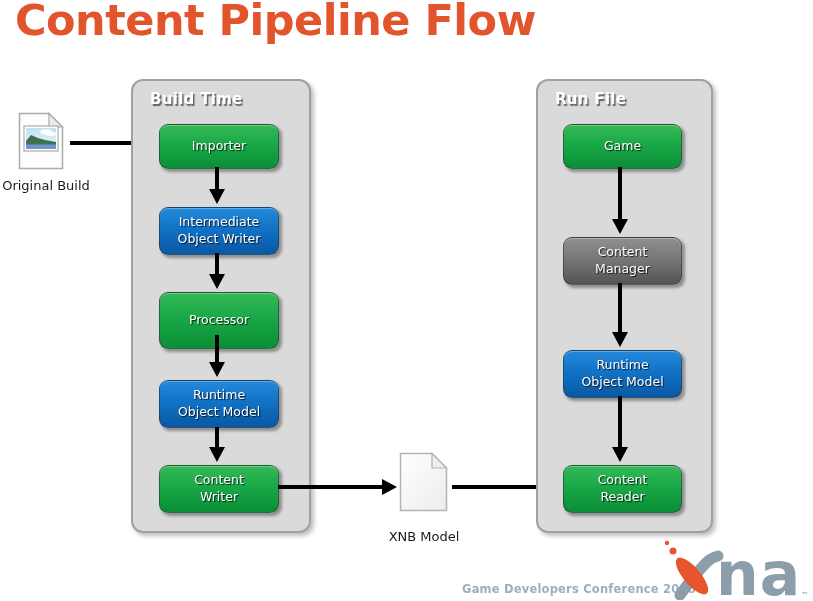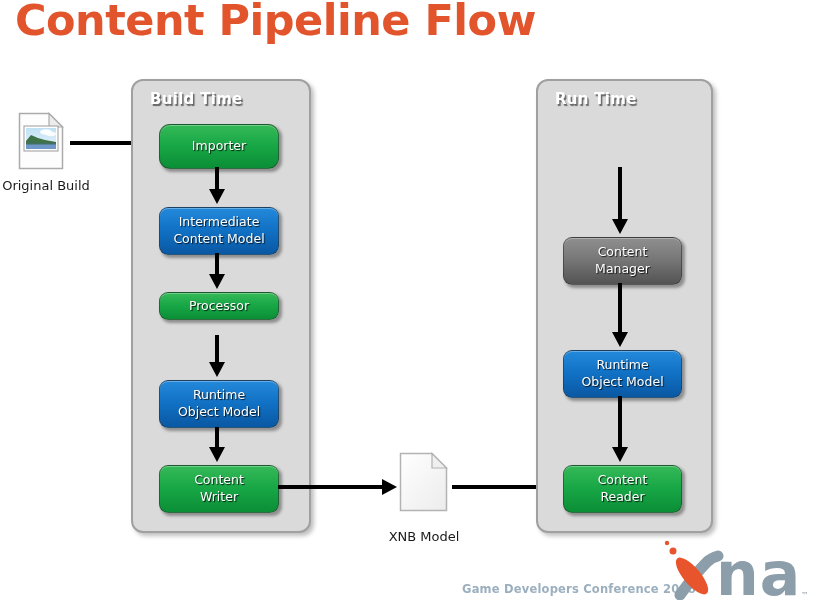--- a/index.html
+++ b/index.html
@@ -79,28 +79,28 @@
   </svg>
   <div class="file-label" style="left:0px;top:178px;width:92px;">Original Build</div>
 
   <svg class="arrow" style="left:70px;top:134px;" width="87" height="18">
     <line x1="0" y1="9" x2="74" y2="9" stroke="#000" stroke-width="4"></line>
     <polygon points="72,1 72,17 87,9" fill="#000"></polygon>
   </svg>
 
   <div class="container build">
     <div class="container-label">Build Time</div>
-    <div class="node green" style="top:43px;height:45px;border-radius:11px;">
+    <div class="node green" style="top:43px;height:45px;">
       <span class="node-label">Importer</span>
     </div>
     <div class="node blue" style="top:126px;height:48px;">
       <span class="node-label">Intermediate
-Content Model</span>
+Object Writer</span>
     </div>
-    <div class="node green" style="top:211px;height:28px;">
+    <div class="node green" style="top:211px;height:57px;">
       <span class="node-label">Processor</span>
     </div>
     <div class="node blue" style="top:299px;height:48px;">
       <span class="node-label">Runtime
 Object Model</span>
     </div>
     <div class="node green" style="top:384px;height:48px;">
       <span class="node-label">Content
 Writer</span>
     </div>
@@ -139,21 +139,24 @@
     <path d="M33 1.5 V16 H47.5 Z" fill="#EFEFEF" stroke="#B3B3B3" stroke-width="1.2"></path>
   </svg>
   <div class="file-label" style="left:384px;top:529px;width:80px;">XNB Model</div>
 
   <svg class="arrow" style="left:452px;top:478px;" width="107" height="18">
     <line x1="0" y1="9" x2="94" y2="9" stroke="#000" stroke-width="4"></line>
     <polygon points="92,1 92,17 107,9" fill="#000"></polygon>
   </svg>
 
   <div class="container run">
-    <div class="container-label">Run Time</div>
+    <div class="container-label">Run File</div>
+    <div class="node green" style="top:43px;height:45px;">
+      <span class="node-label">Game</span>
+    </div>
     <div class="node gray" style="top:156px;height:48px;">
       <span class="node-label">Content
 Manager</span>
     </div>
     <div class="node blue" style="top:269px;height:48px;">
       <span class="node-label">Runtime
 Object Model</span>
     </div>
     <div class="node green" style="top:384px;height:48px;">
       <span class="node-label">Content

